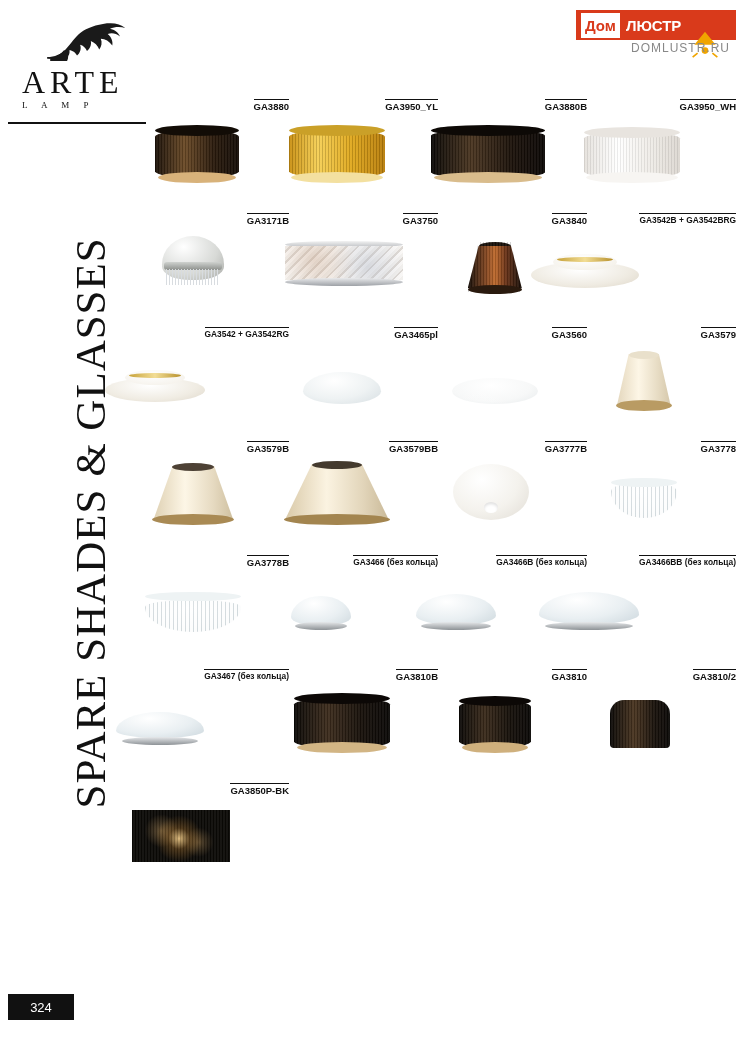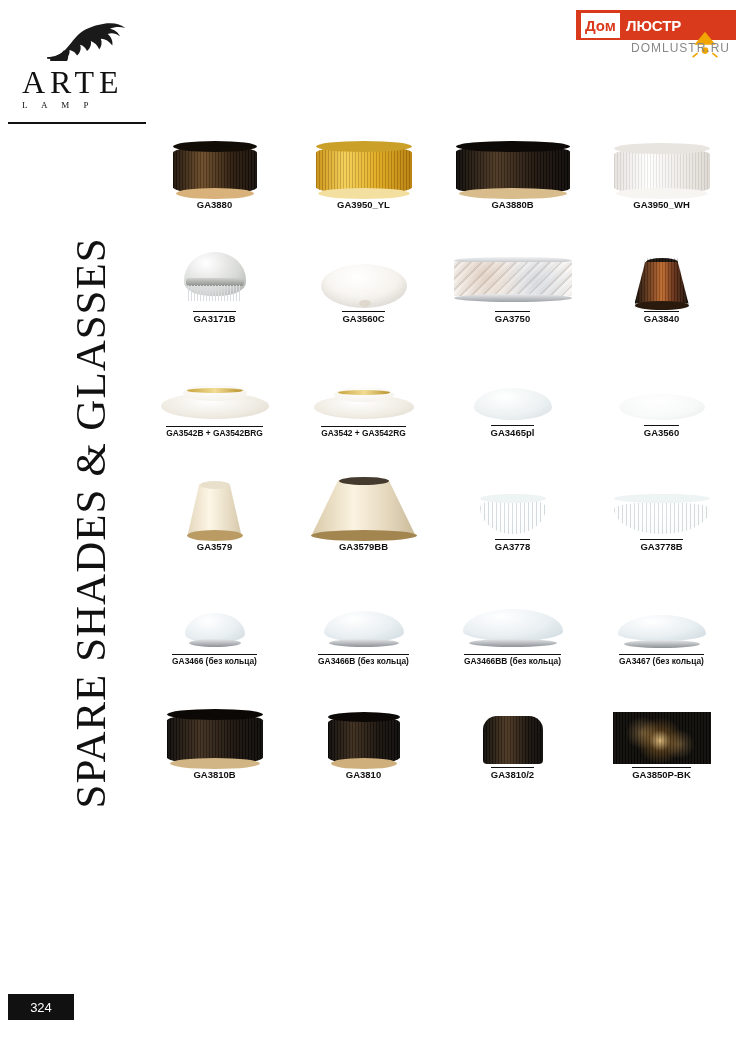--- a/index.html
+++ b/index.html
@@ -119,22 +119,22 @@
     left: 140px; top: 96px;
     width: 598px;
     display: grid;
     grid-template-columns: repeat(4, 149px);
     grid-auto-rows: 114px;
     row-gap: 0px;
   }
   .cell {
     position: relative;
     display: flex;
-    flex-direction: column;
-    align-items: center;
+    flex-direction: row;
+    align-items: flex-start;
     justify-content: flex-end;
   }
   .art {
     position: relative;
     width: 140px;
     height: 82px;
     display: flex;
     align-items: flex-end;
     justify-content: center;
   }
@@ -252,29 +252,20 @@
     <div class="art">
       <div style="position:relative;width:62px;height:56px;">
         <div style="position:absolute;left:0;right:0;top:0;height:44px;border-radius:50% 50% 46% 46%/64% 64% 30% 30%;background:radial-gradient(ellipse at 35% 25%,#ffffff,#d7d9d6 60%,#a9aba7);"></div>
         <div style="position:absolute;left:2px;right:2px;top:26px;height:8px;background:linear-gradient(180deg,#cfd2cf,#8d908c);border-radius:3px;"></div>
         <div style="position:absolute;left:4px;right:4px;top:33px;height:16px;background:repeating-linear-gradient(90deg,#d8dce0 0 1px,rgba(255,255,255,0) 1px 3px);"></div>
       </div>
     </div>
     <div class="caption">GA3171B</div>
   </div>
 
-  <div class="cell">
-    <div class="art">
-      <div style="position:relative;width:86px;height:48px;">
-        <div style="position:absolute;left:0;right:0;top:4px;height:44px;border-radius:50%;background:radial-gradient(ellipse at 42% 30%,#ffffff,#f6f3ee 55%,#e2ded6);box-shadow:inset 0 -6px 10px rgba(0,0,0,.06);"></div>
-        <div style="position:absolute;left:38px;top:40px;width:12px;height:7px;border-radius:50%;background:#ded8cd;"></div>
-      </div>
-    </div>
-    <div class="caption">GA3560C</div>
-  </div>
 
   <div class="cell">
     <div class="art">
       <div style="position:relative;width:118px;height:54px;">
         <div style="position:absolute;left:0;right:0;top:3px;height:7px;background:linear-gradient(180deg,#f2f2f2,#b9bcc0);border-radius:50%/50%;"></div>
         <div style="position:absolute;left:0;right:0;top:8px;height:34px;background:repeating-linear-gradient(135deg,#f3f1ee 0 3px,#ded9d4 3px 5px,#fbf9f7 5px 8px);"></div>
         <div style="position:absolute;left:0;right:0;top:8px;height:34px;background:radial-gradient(circle at 25% 40%,rgba(190,150,120,.35),transparent 45%),radial-gradient(circle at 70% 60%,rgba(160,170,190,.35),transparent 45%);"></div>
         <div style="position:absolute;left:0;right:0;bottom:6px;height:8px;background:linear-gradient(180deg,#e9eaec,#9da1a6);border-radius:50%/50%;"></div>
       </div>
     </div>
@@ -338,34 +329,53 @@
     <div class="art">
       <div style="position:relative;width:54px;height:52px;">
         <div style="position:absolute;inset:0;background:linear-gradient(90deg,#e4d7bd,#fdf6e6 40%,#e7dcc4 75%,#d5c7aa);clip-path:polygon(22% 0,78% 0,100% 100%,0 100%);"></div>
         <div style="position:absolute;left:12px;right:12px;top:-3px;height:8px;border-radius:50%;background:#e9e0cb;"></div>
         <div style="position:absolute;left:-1px;right:-1px;bottom:-5px;height:11px;border-radius:50%;background:#b99b63;"></div>
       </div>
     </div>
     <div class="caption">GA3579</div>
   </div>
 
+  <div class="cell">
+    <div class="art">
+      <div style="position:relative;width:80px;height:54px;">
+        <div style="position:absolute;inset:0;background:linear-gradient(90deg,#ded0b2,#fdf6e6 40%,#e6dac1 75%,#cfc0a0);clip-path:polygon(24% 0,76% 0,100% 100%,0 100%);"></div>
+        <div style="position:absolute;left:19px;right:19px;top:-3px;height:8px;border-radius:50%;background:#4d4135;"></div>
+        <div style="position:absolute;left:-1px;right:-1px;bottom:-5px;height:11px;border-radius:50%;background:#a98a54;"></div>
+      </div>
+    </div>
+    <div class="caption">GA3579B</div>
+  </div>
 
   <div class="cell">
     <div class="art">
       <div style="position:relative;width:104px;height:56px;">
         <div style="position:absolute;inset:0;background:linear-gradient(90deg,#d9c9a8,#fbf3e1 40%,#e2d5ba 75%,#c9b998);clip-path:polygon(26% 0,74% 0,100% 100%,0 100%);"></div>
         <div style="position:absolute;left:27px;right:27px;top:-3px;height:8px;border-radius:50%;background:#443a2e;"></div>
         <div style="position:absolute;left:-1px;right:-1px;bottom:-5px;height:11px;border-radius:50%;background:#a3854f;"></div>
       </div>
     </div>
     <div class="caption">GA3579BB</div>
   </div>
 
 
 
+  <div class="cell">
+    <div class="art">
+      <div style="position:relative;width:76px;height:56px;">
+        <div style="position:absolute;inset:0;border-radius:50%;background:radial-gradient(ellipse at 38% 28%,#ffffff,#f4f2ed 55%,#e0dcd4);"></div>
+        <div style="position:absolute;left:31px;top:38px;width:14px;height:11px;border-radius:50%;background:#ffffff;box-shadow:inset 0 2px 3px rgba(0,0,0,.12);"></div>
+      </div>
+    </div>
+    <div class="caption">GA3777B</div>
+  </div>
 
   <div class="cell">
     <div class="art">
       <div style="position:relative;width:66px;height:42px;">
         <div style="position:absolute;left:0;right:0;bottom:2px;height:36px;border-radius:50% 50% 50% 50%/26% 26% 74% 74%;background:
           repeating-linear-gradient(90deg,rgba(190,200,205,.55) 0 1px,rgba(255,255,255,.85) 1px 4px),
           radial-gradient(ellipse at 45% 25%,#ffffff,#eef2f3 60%,#dde4e6);"></div>
         <div style="position:absolute;left:0;right:0;top:0;height:9px;border-radius:50%;background:#eef3f4;"></div>
       </div>
     </div>

